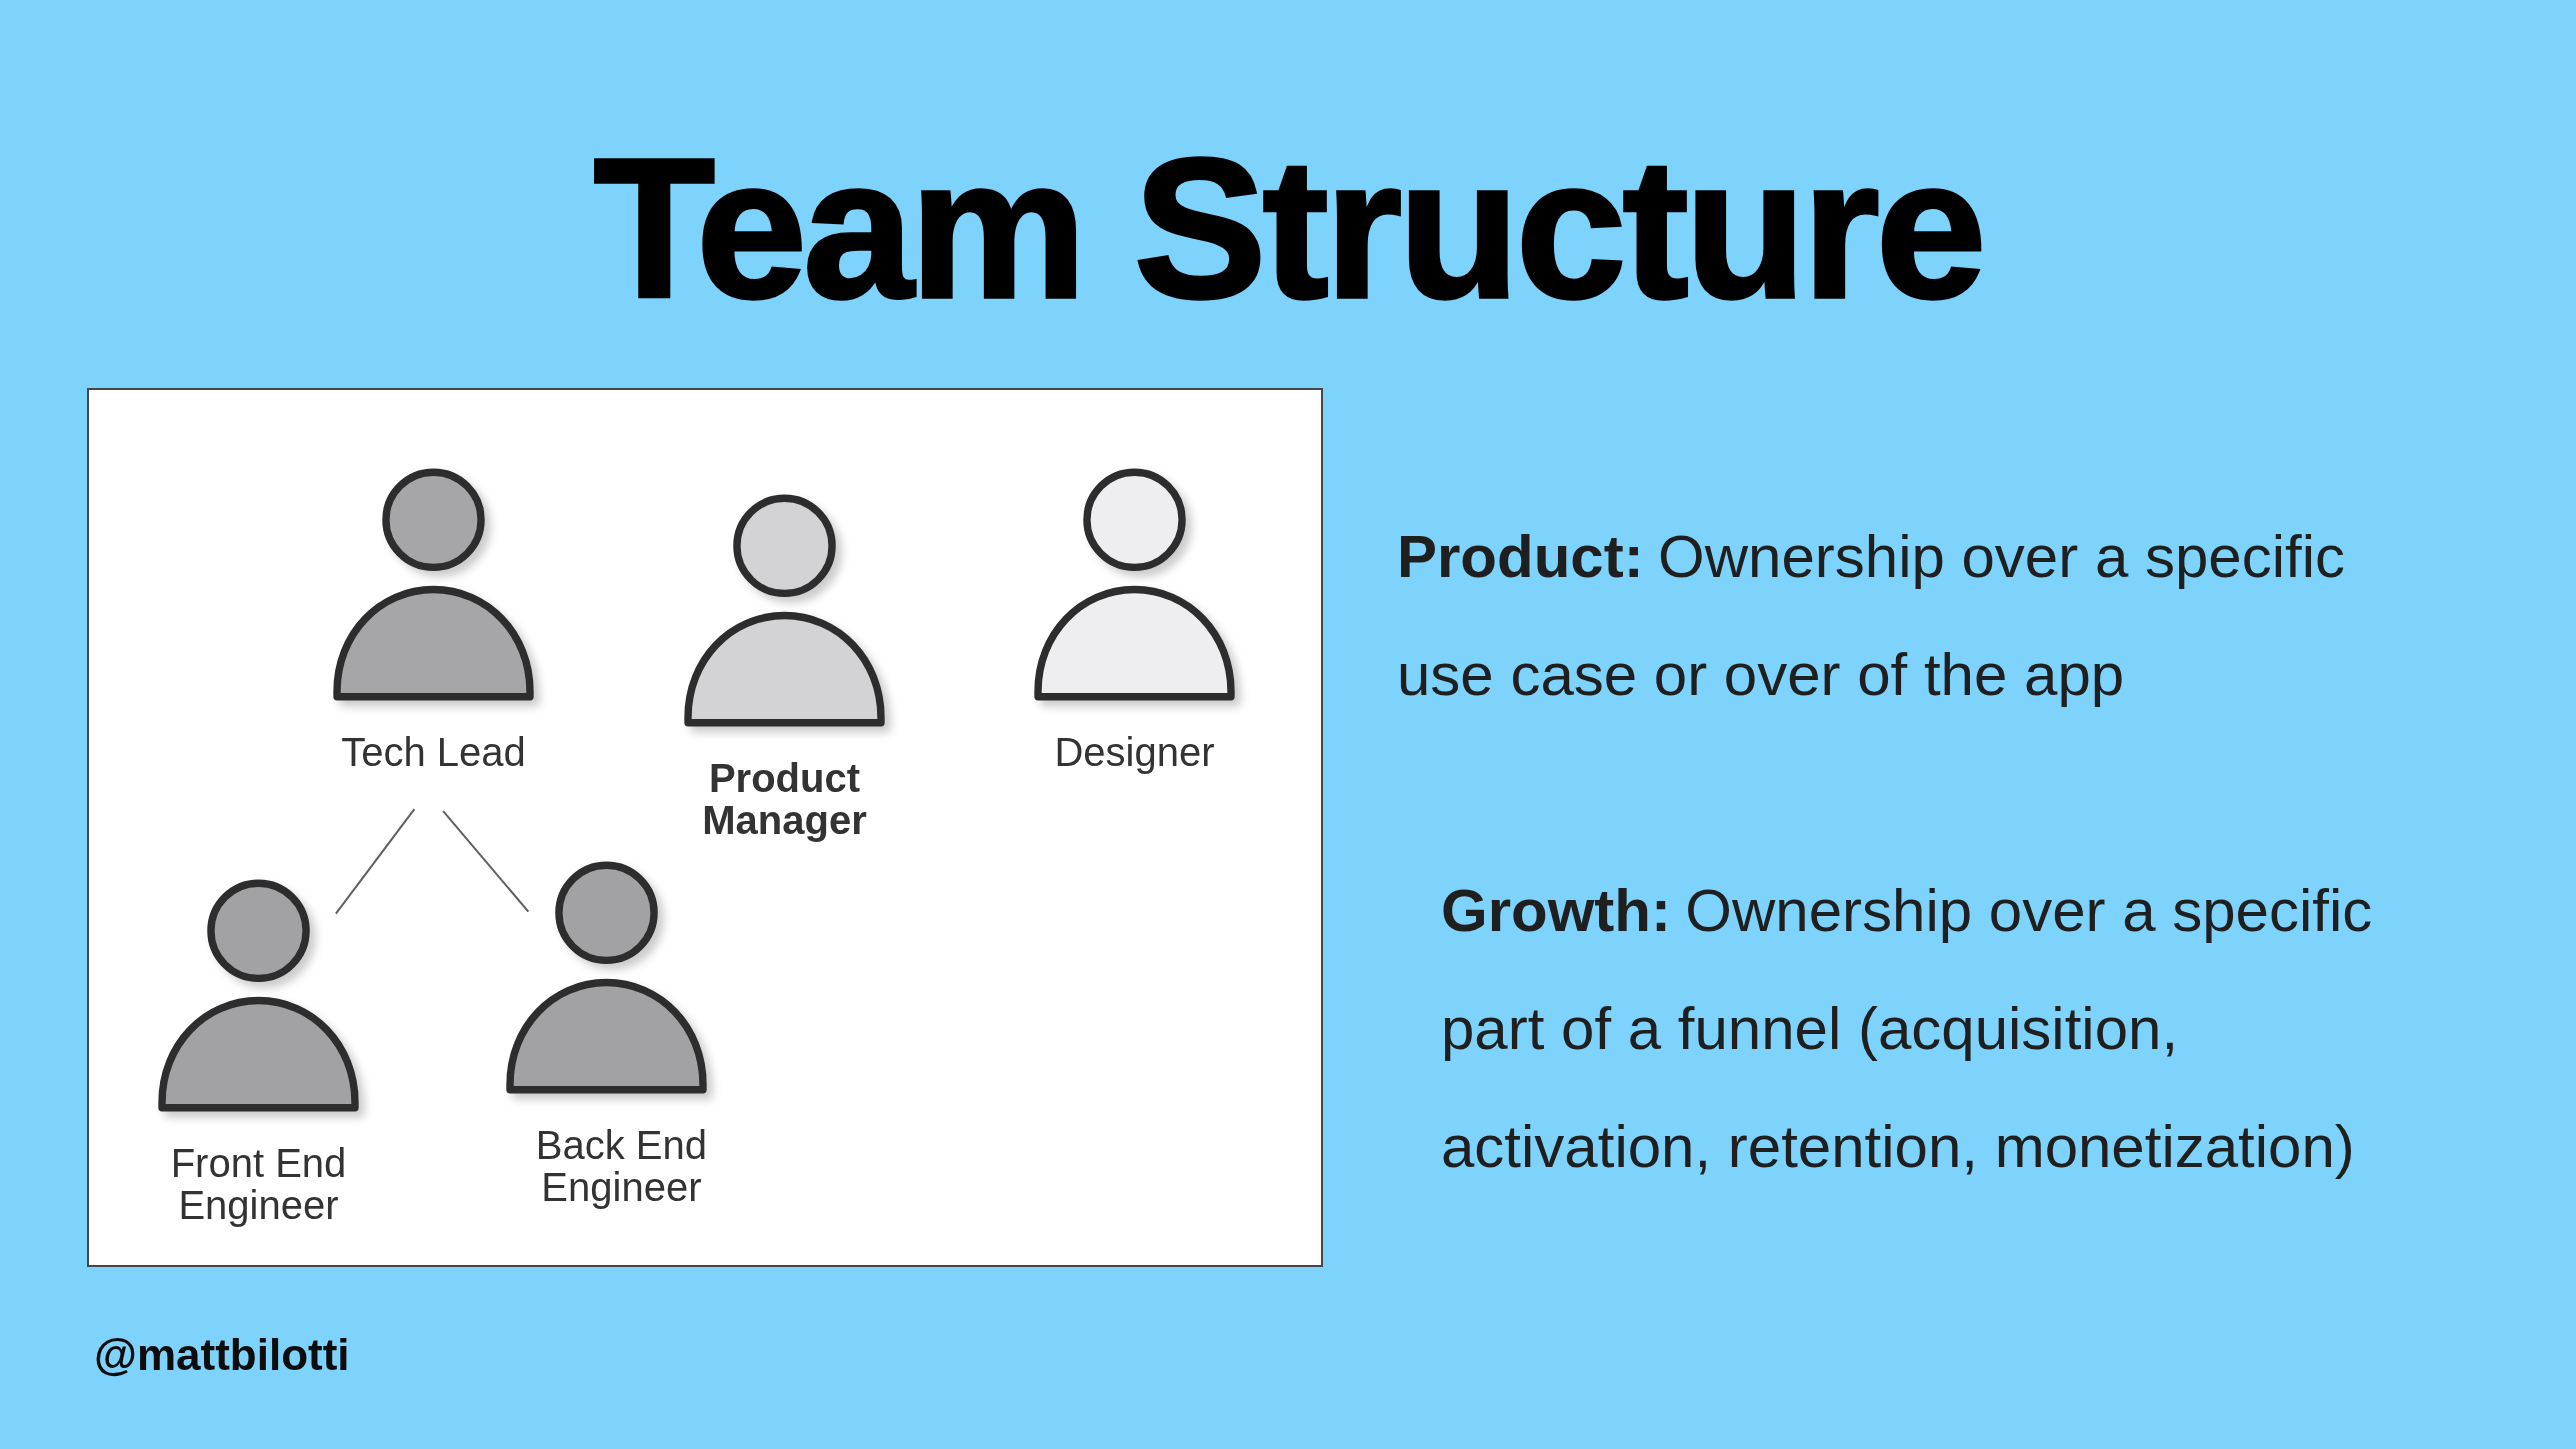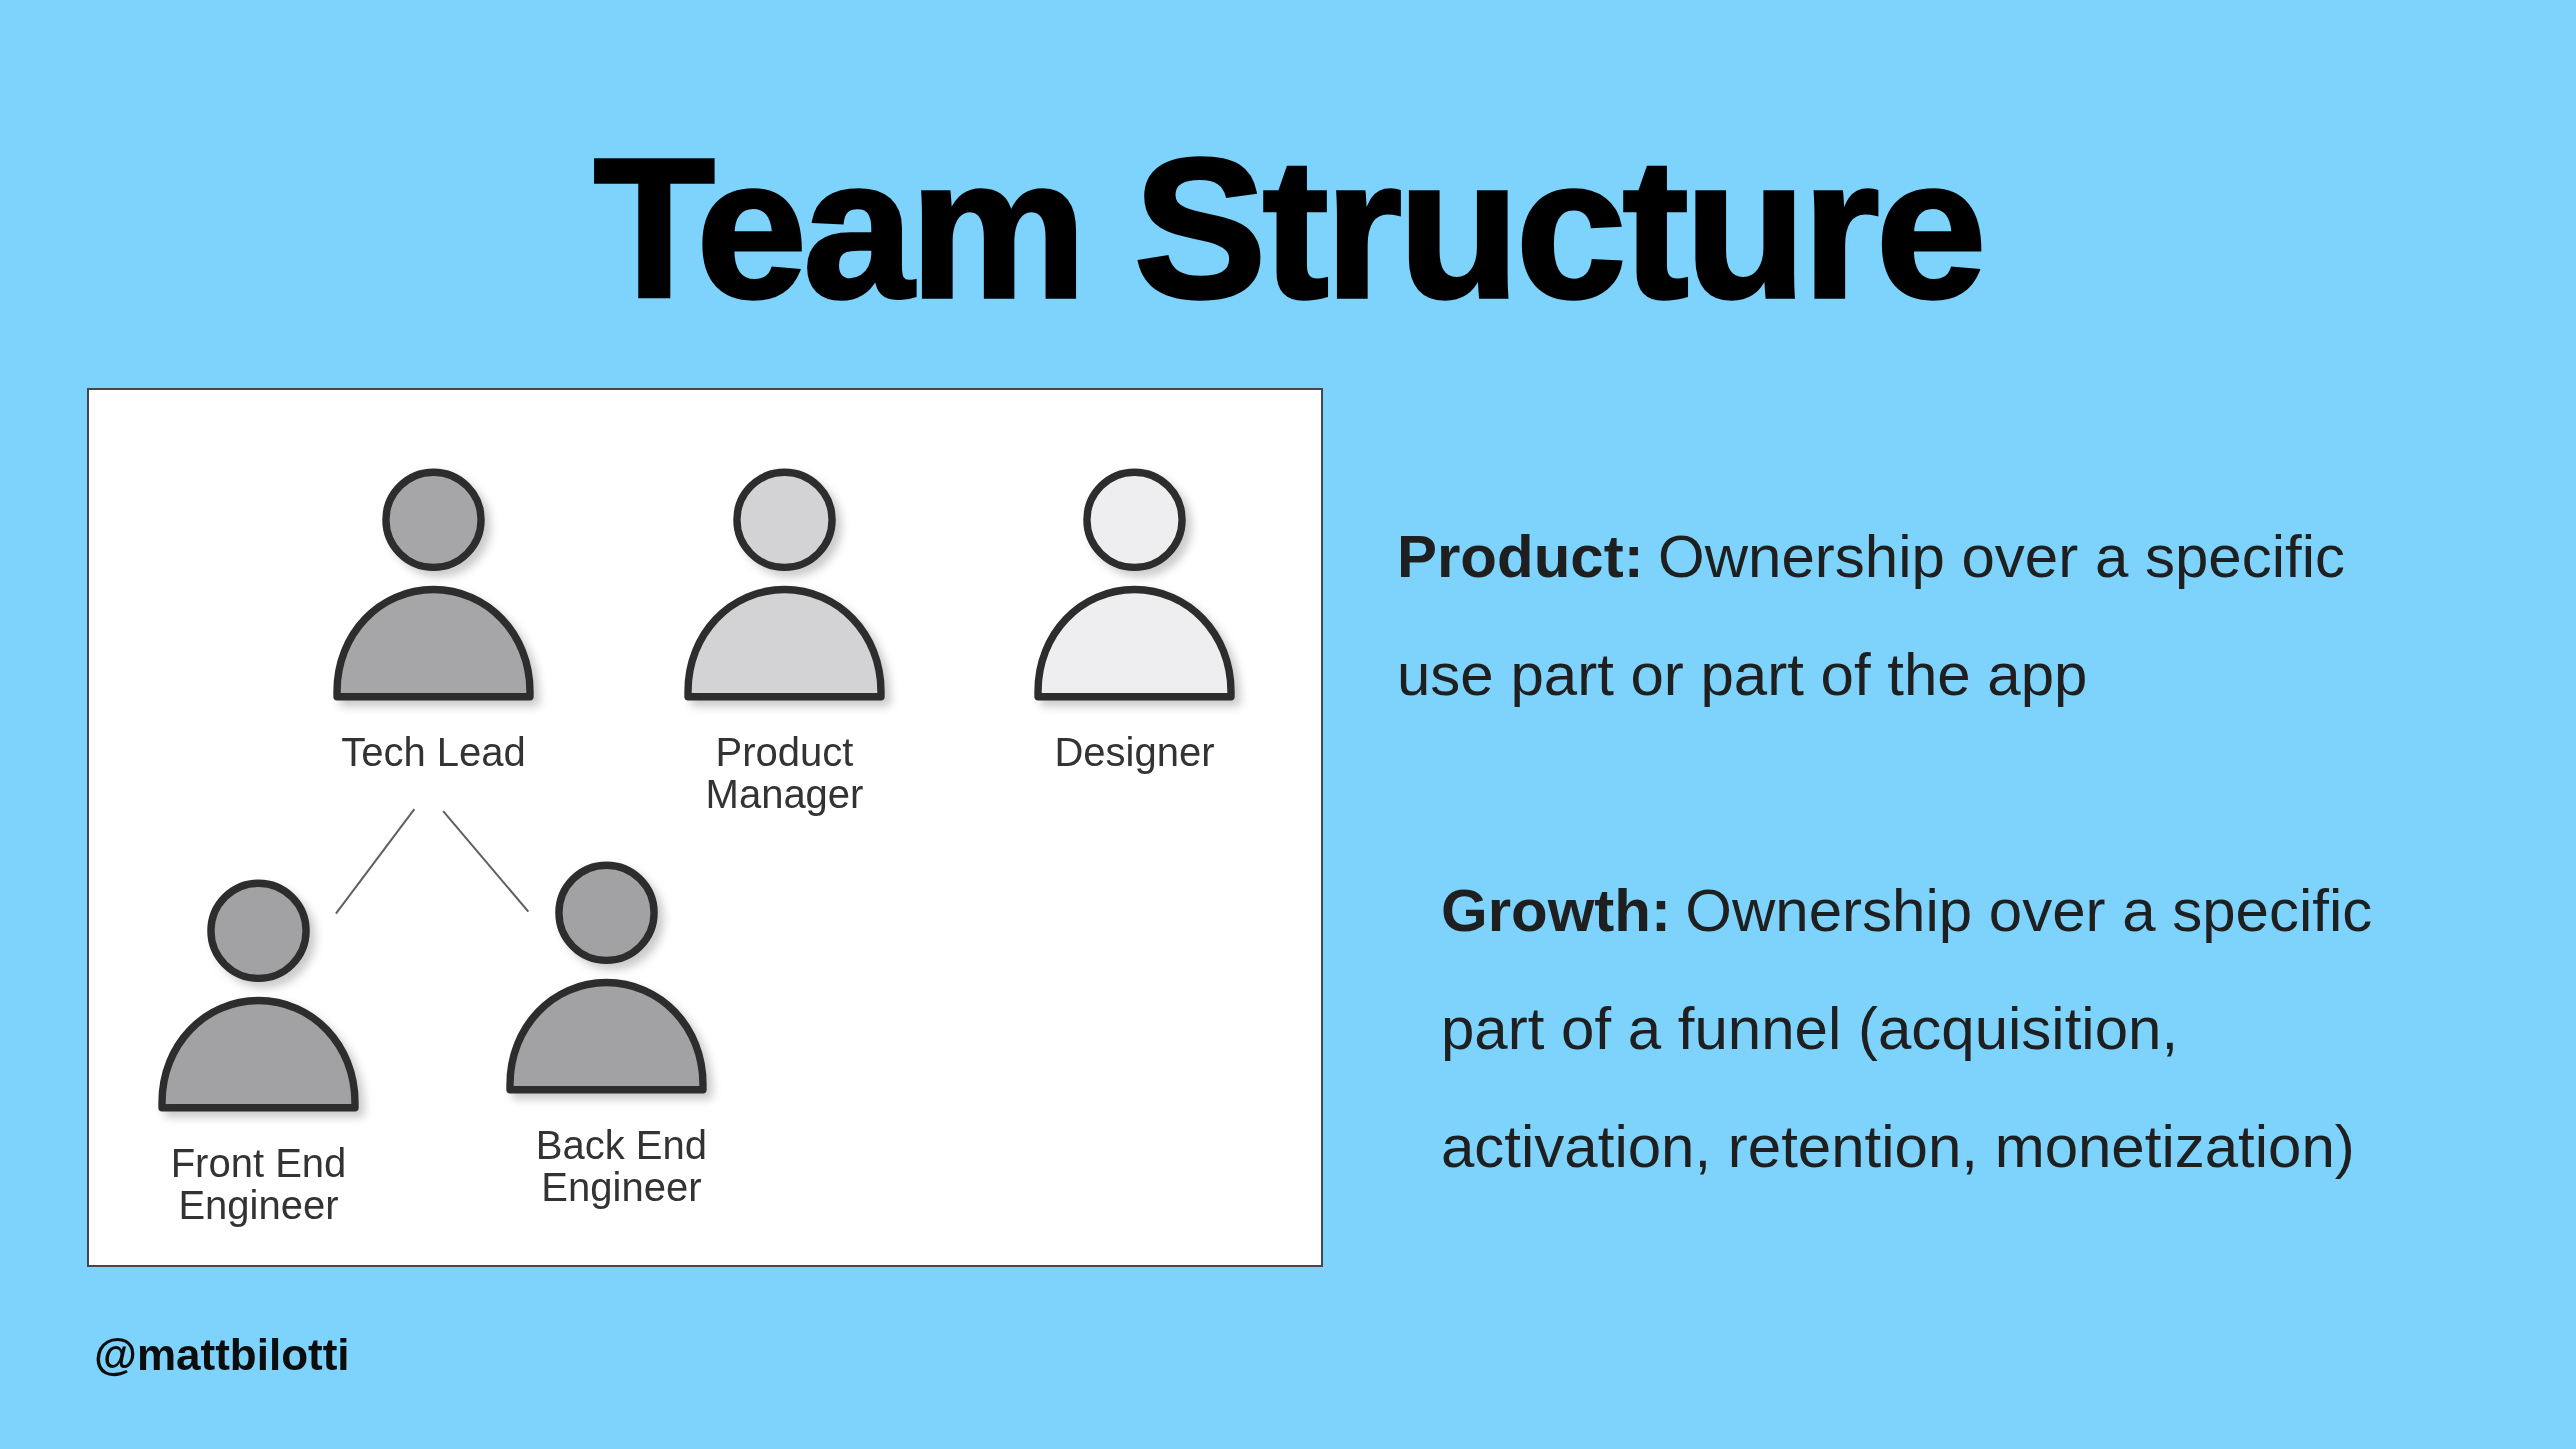--- a/index.html
+++ b/index.html
@@ -122,21 +122,21 @@
   <div class="person" style="left:333px; top:466px;">
     <svg class="person-icon" viewBox="0 0 300 350" xmlns="http://www.w3.org/2000/svg">
       <g fill="#a6a6a9" stroke-width="11" stroke-linejoin="round">
         <circle cx="150" cy="80" r="71"></circle>
         <path d="M 6 344 L 6 336 C 6 250 70 184 150 184 C 230 184 294 250 294 336 L 294 344 Z"></path>
       </g>
     </svg>
     <div class="person-label">Tech Lead</div>
   </div>
 
-  <div class="person" style="left:684px; top:466px;">
+  <div class="person" style="left:684px; top:492px;font-weight:bold;">
     <svg class="person-icon" viewBox="0 0 300 350" xmlns="http://www.w3.org/2000/svg">
       <g fill="#d3d3d5" stroke-width="11" stroke-linejoin="round">
         <circle cx="150" cy="80" r="71"></circle>
         <path d="M 6 344 L 6 336 C 6 250 70 184 150 184 C 230 184 294 250 294 336 L 294 344 Z"></path>
       </g>
     </svg>
     <div class="person-label">Product Manager</div>
   </div>
 
   <div class="person" style="left:1034px; top:466px;">
@@ -167,21 +167,21 @@
         <path d="M 6 344 L 6 336 C 6 250 70 184 150 184 C 230 184 294 250 294 336 L 294 344 Z"></path>
       </g>
     </svg>
     <div class="person-label">Back End
 Engineer</div>
   </div>
 
   <div class="right-panel">
     <div class="rp-para">
       <div class="rp-line"><span class="rp-lead">Product:</span><span>Ownership over a specific</span></div>
-      <div class="rp-line">use part or part of the app</div>
+      <div class="rp-line">use case or over of the app</div>
     </div>
     <div class="rp-para">
       <div class="rp-line"><span class="rp-lead">Growth:</span><span>Ownership over a specific</span></div>
       <div class="rp-line">part of a funnel (acquisition,</div>
       <div class="rp-line">activation, retention, monetization)</div>
     </div>
   </div>
 
   <div class="handle">@mattbilotti</div>
 

